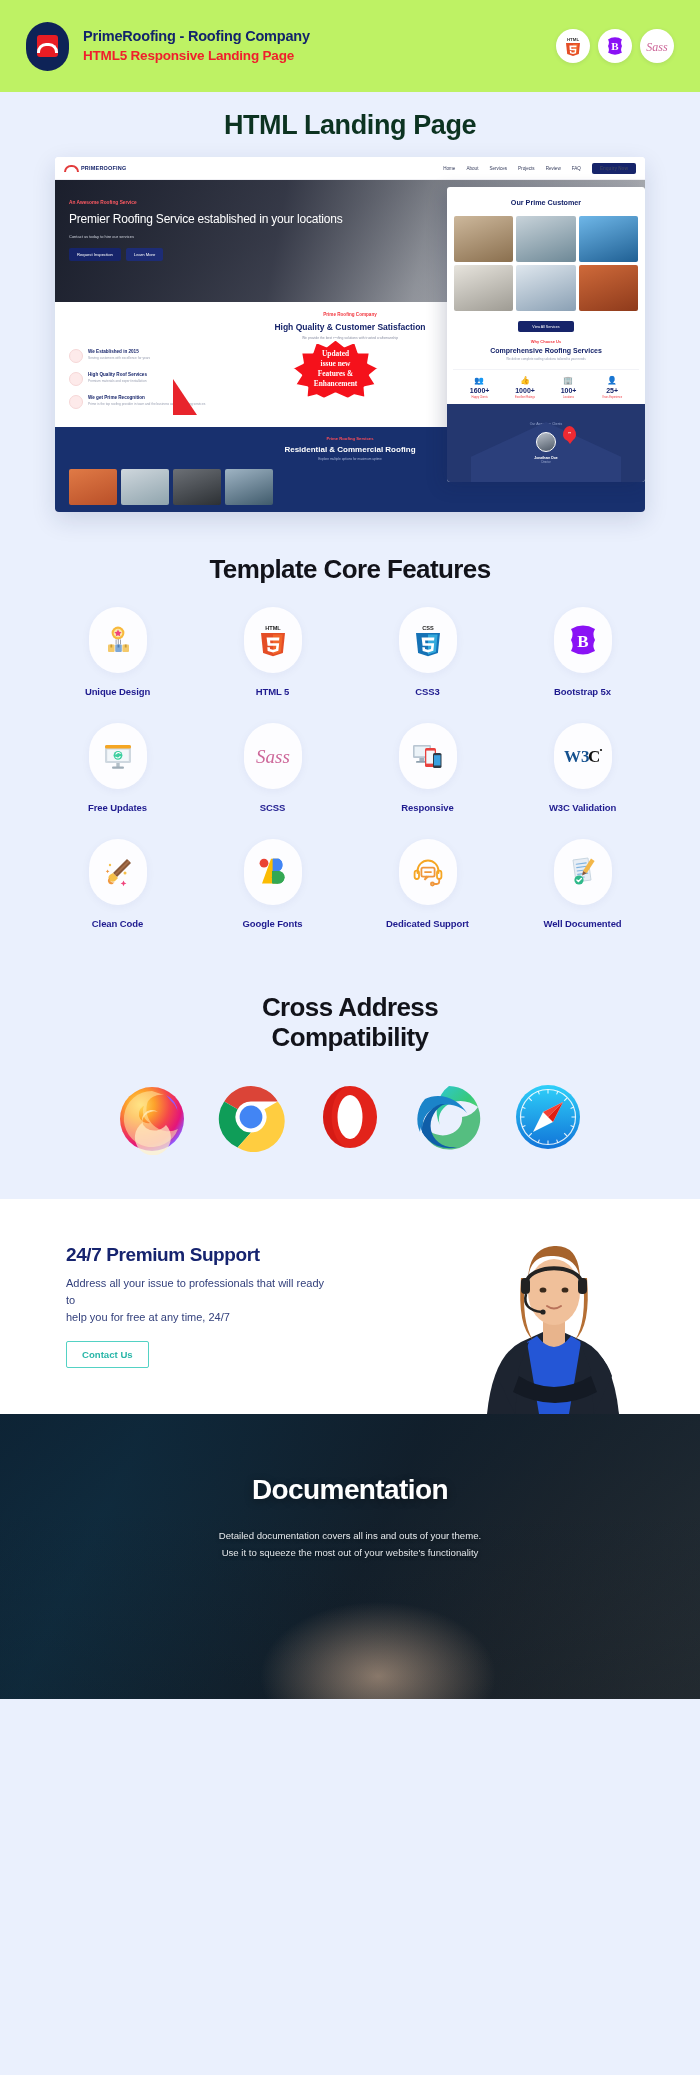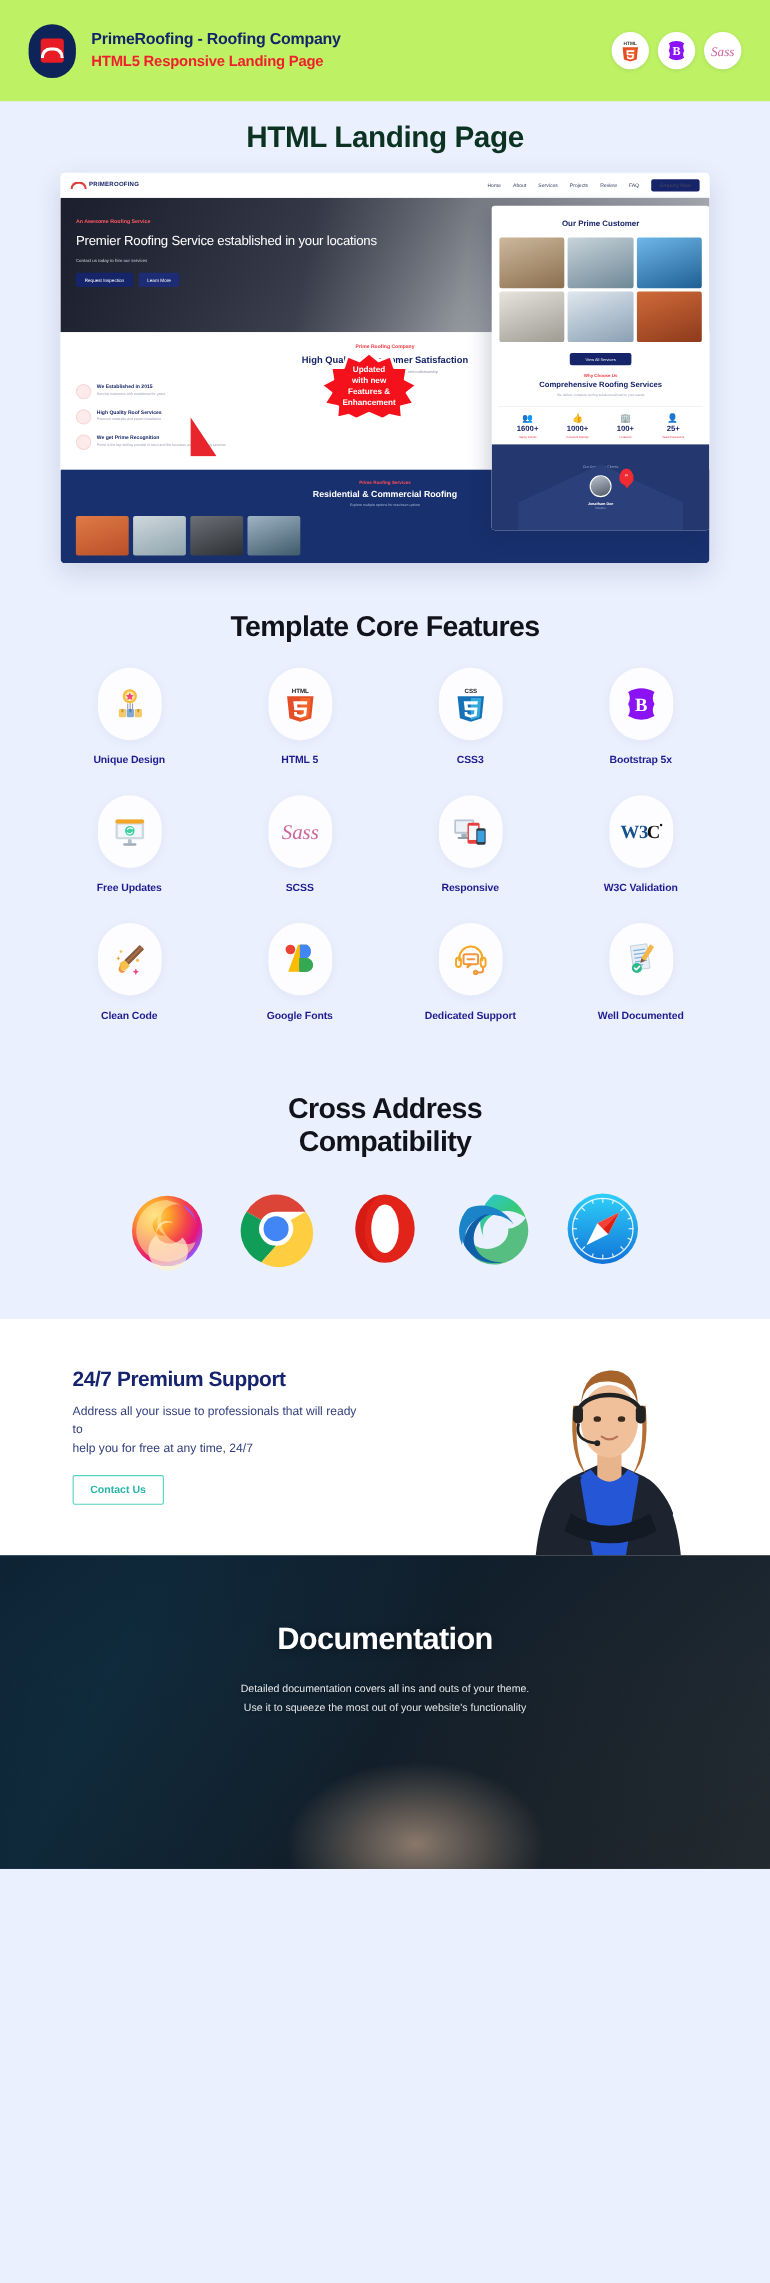--- a/index.html
+++ b/index.html
@@ -227,21 +227,21 @@
     color: #fff; font-size: 6px; font-weight: 800; z-index: 3;
   }
   .mo-quote:after {
     content: ""; position: absolute; bottom: -3px; left: 50%; transform: translateX(-50%);
     border-left: 3px solid transparent; border-right: 3px solid transparent;
     border-top: 4px solid #ee2a33;
   }
 
   
   .burst {
-    position: absolute; left: 291px; top: 163px; width: 89px; height: 62px; z-index: 20;
+    position: absolute; left: 291px; top: 181px; width: 89px; height: 62px; z-index: 20; font-family: Liberation Serif, serif;
   }
   .burst svg { position: absolute; inset: 0; width: 100%; height: 100%; }
   .burst .btext {
     position: absolute; inset: 0; display: flex; flex-direction: column;
     align-items: center; justify-content: center;
     color: #ffffff; font-size: 7.4px; font-weight: 700; line-height: 1.35; text-align: center;
     padding: 0 8px;
   }
 
   
@@ -492,21 +492,21 @@
         </div>
       </div>
     </div>
 
     <div class="burst">
       <svg viewBox="0 0 100 70" preserveAspectRatio="none">
         <path d="M50 1 L60 9 L72 4 L76 16 L89 16 L87 28 L99 34 L89 42 L96 53 L83 56 L84 68 L71 65 L64 69 L50 63 L37 69 L29 65 L17 68 L18 56 L4 53 L11 42 L1 34 L13 28 L11 16 L24 16 L28 4 L40 9 Z" fill="#f5111b" stroke="#ffffff" stroke-width="3" stroke-linejoin="round"></path>
       </svg>
       <div class="btext">
         <span>Updated</span>
-        <span>with new</span>
+        <span>issue new</span>
         <span>Features &amp;</span>
         <span>Enhancement</span>
       </div>
     </div>
   </div>
 
   <div class="section-title">Template Core Features</div>
 
   <div class="features">
 

